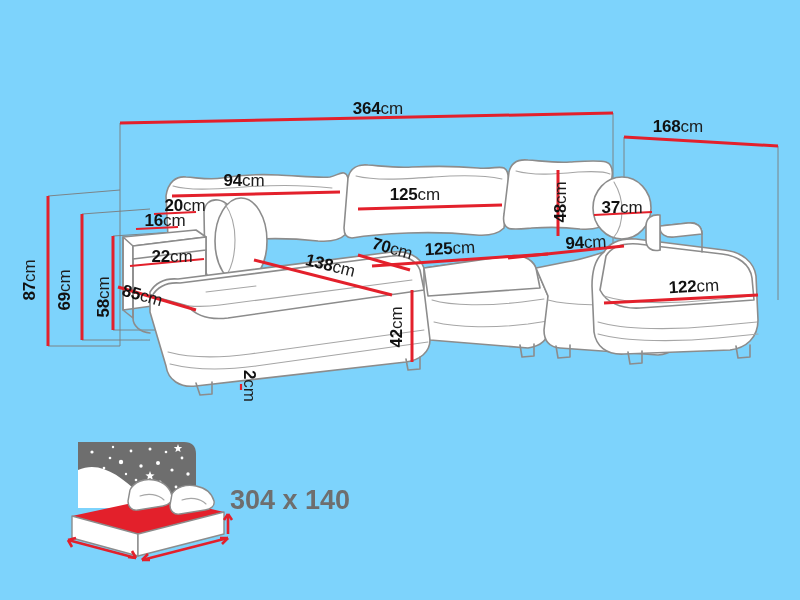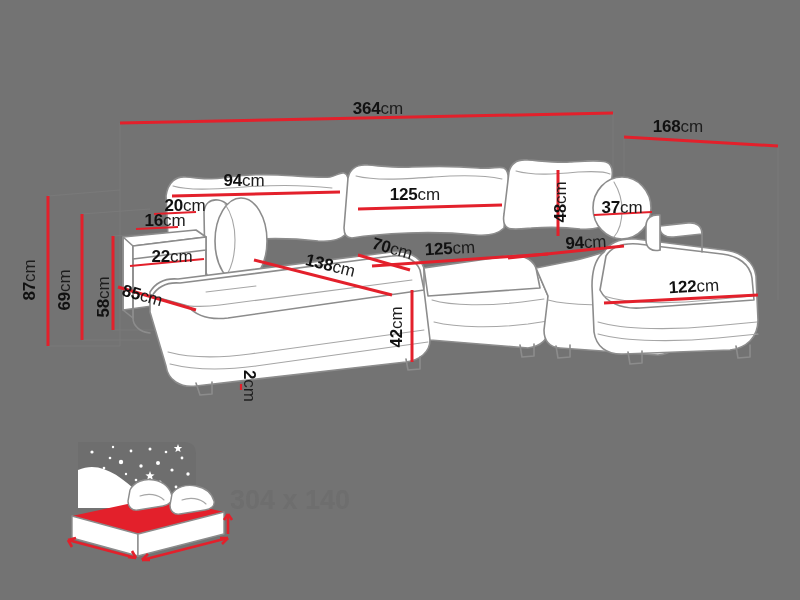--- a/index.html
+++ b/index.html
@@ -10,21 +10,21 @@
   body {
     width: 800px;
     height: 600px;
     overflow: hidden;
     font-family: "Liberation Sans", sans-serif;
   }
   #diagram-root {
     position: relative;
     width: 800px;
     height: 600px;
-    background: #737373;
+    background: #7dd3fc;
   }
   svg.canvas {
     position: absolute;
     top: 0;
     left: 0;
     width: 800px;
     height: 600px;
     display: block;
   }
   .sofa-line {

